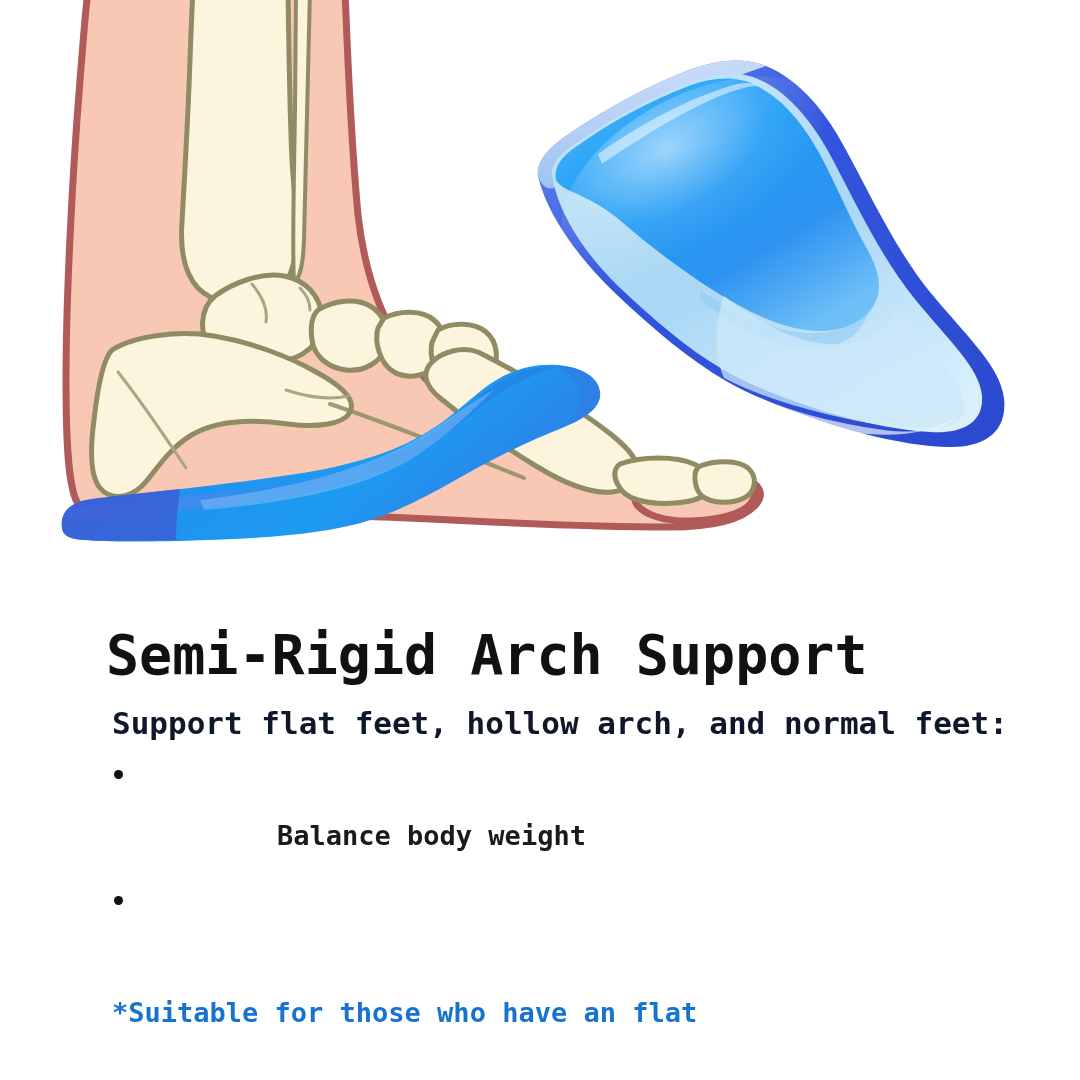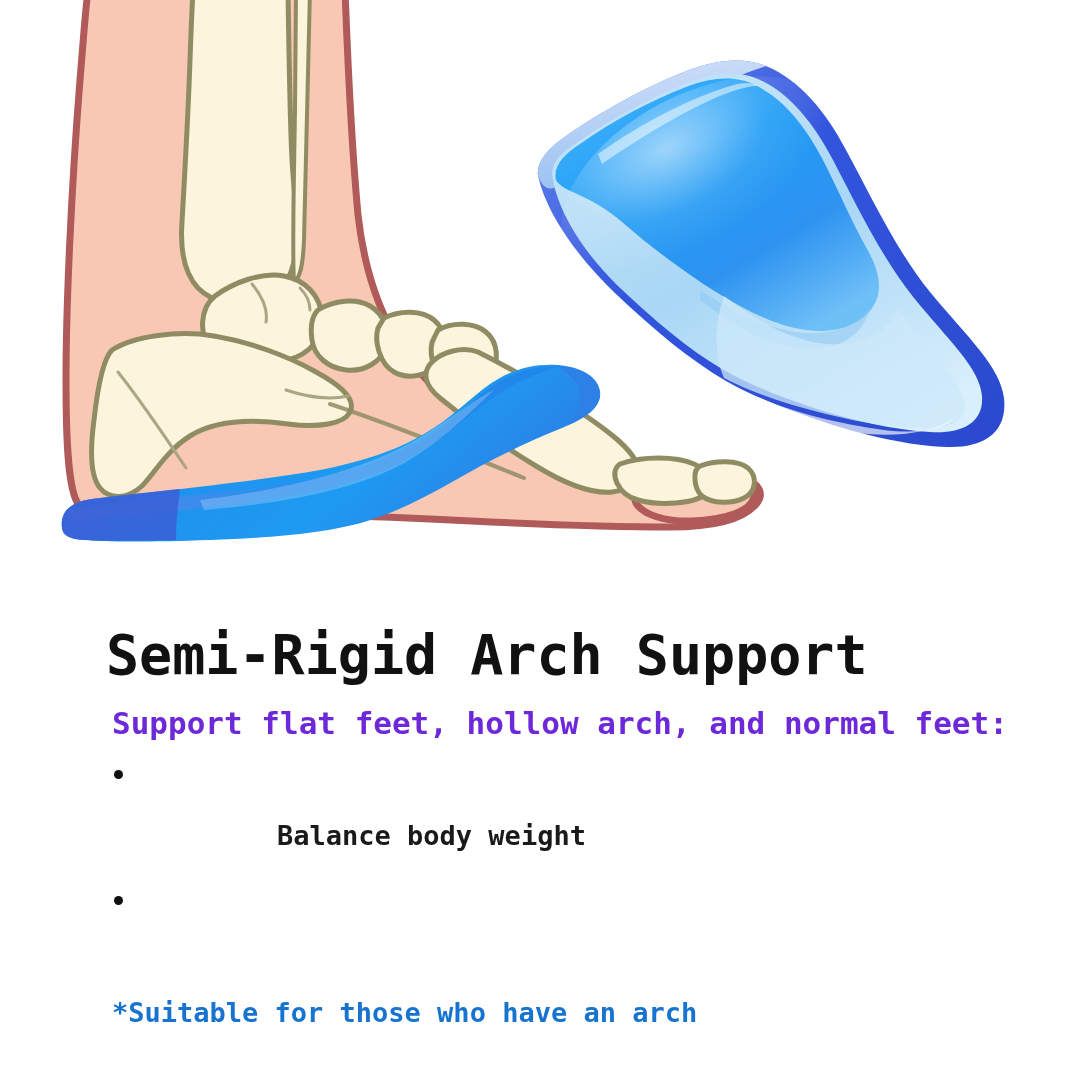--- a/index.html
+++ b/index.html
@@ -60,21 +60,21 @@
   }
 
   .subtitle {
     position: absolute;
     left: 112px;
     top: 104px;
     margin: 0;
     font-size: 31px;
     line-height: 38px;
     font-weight: 700;
-    color: #6d28d9;
+    color: #0f172a;
     white-space: pre;
   }
 
   .benefit-list {
     position: absolute;
     left: 112px;
     top: 158px;
     margin: 0;
     padding: 0;
     list-style: none;
@@ -384,18 +384,18 @@
       <li class="benefit-item">
         <span class="benefit-bullet"></span>
         <span>Balance body weight</span>
       </li>
       <li class="benefit-item">
         <span class="benefit-bullet"></span>
       </li>
     </ul>
 
     <div class="footnote">
-      <div><span>*</span><span>Suitable for those who have an arch</span></div>
+      <div><span>*</span><span>Suitable for those who have an flat</span></div>
       
     </div>
 
   </div>
 </div>
 
 </body></html>

